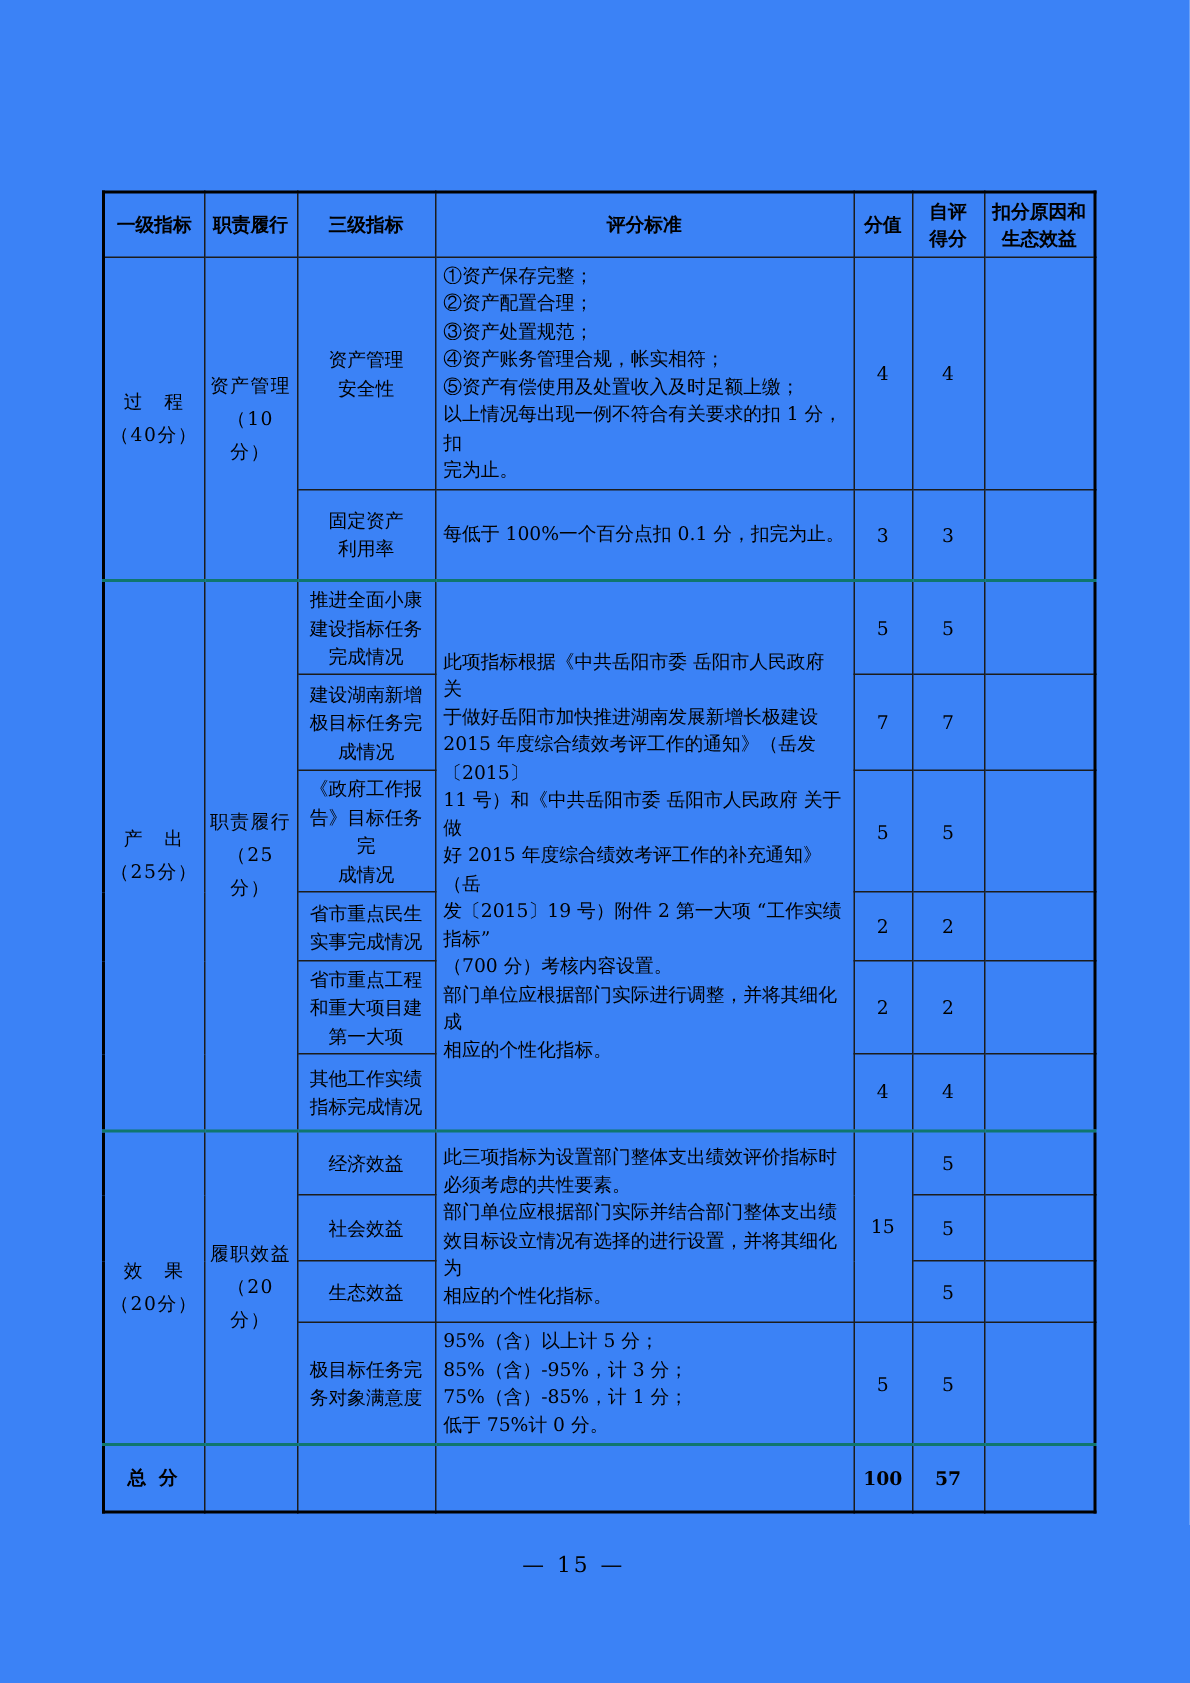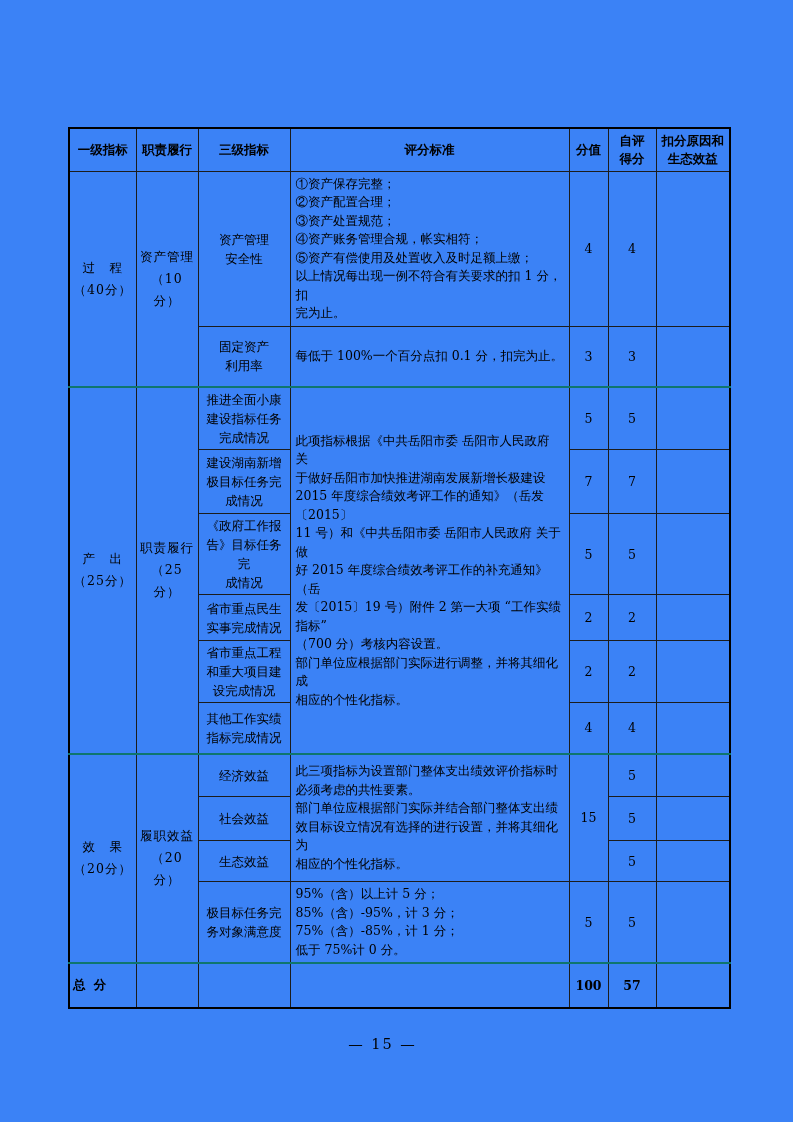--- a/index.html
+++ b/index.html
@@ -56,21 +56,21 @@
     white-space: pre-line;
     line-height: 18.5px;
     padding: 3px 5px;
     margin-left: 36px;
   }
   td.num { text-align: center; }
   tr.sec > td { border-top: 2px solid #0f766e; }
   tr.total td.lbl {
     font-family: "DejaVu Sans", "Liberation Sans", sans-serif;
     font-weight: bold;
-    text-align: left;
+    text-align: center;
     letter-spacing: 2px;
   }
   tr.total td.num { font-weight: bold; margin-top: 29px; }
   .footer {
     position: absolute;
     left: 0; top: 1036px;
     width: 765px;
     text-align: center;
     font-size: 14.5px;
     letter-spacing: 2px;
@@ -173,21 +173,21 @@
       <tr style="height:46px">
         <td class="lv3">省市重点民生
 实事完成情况</td>
         <td class="num">2</td>
         <td class="num">2</td>
         <td></td>
       </tr>
       <tr style="height:62px">
         <td class="lv3">省市重点工程
 和重大项目建
-设完成情况</td>
+第一大项</td>
         <td class="num">2</td>
         <td class="num">2</td>
         <td></td>
       </tr>
       <tr style="height:51px">
         <td class="lv3">其他工作实绩
 指标完成情况</td>
         <td class="num">4</td>
         <td class="num">4</td>
         <td></td>

